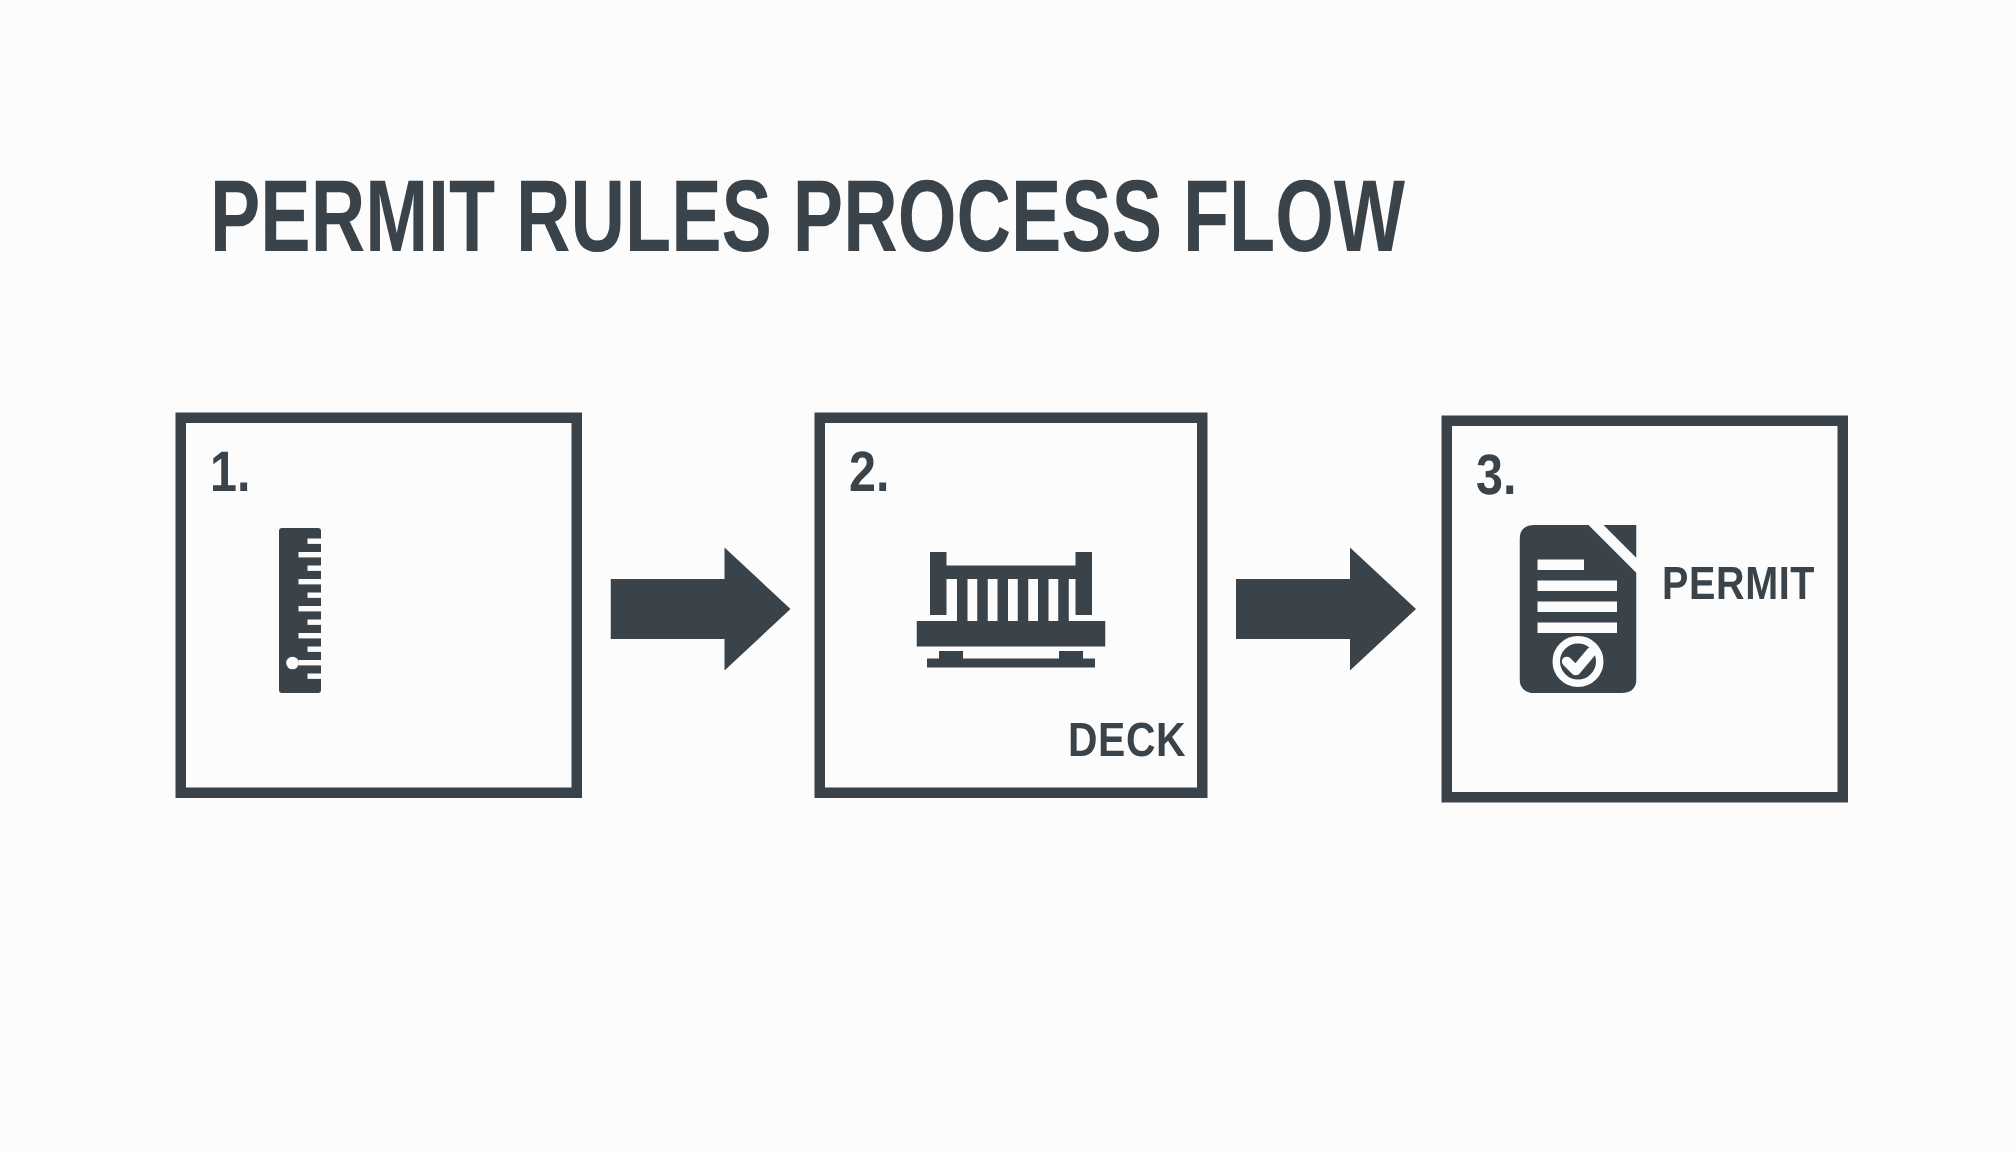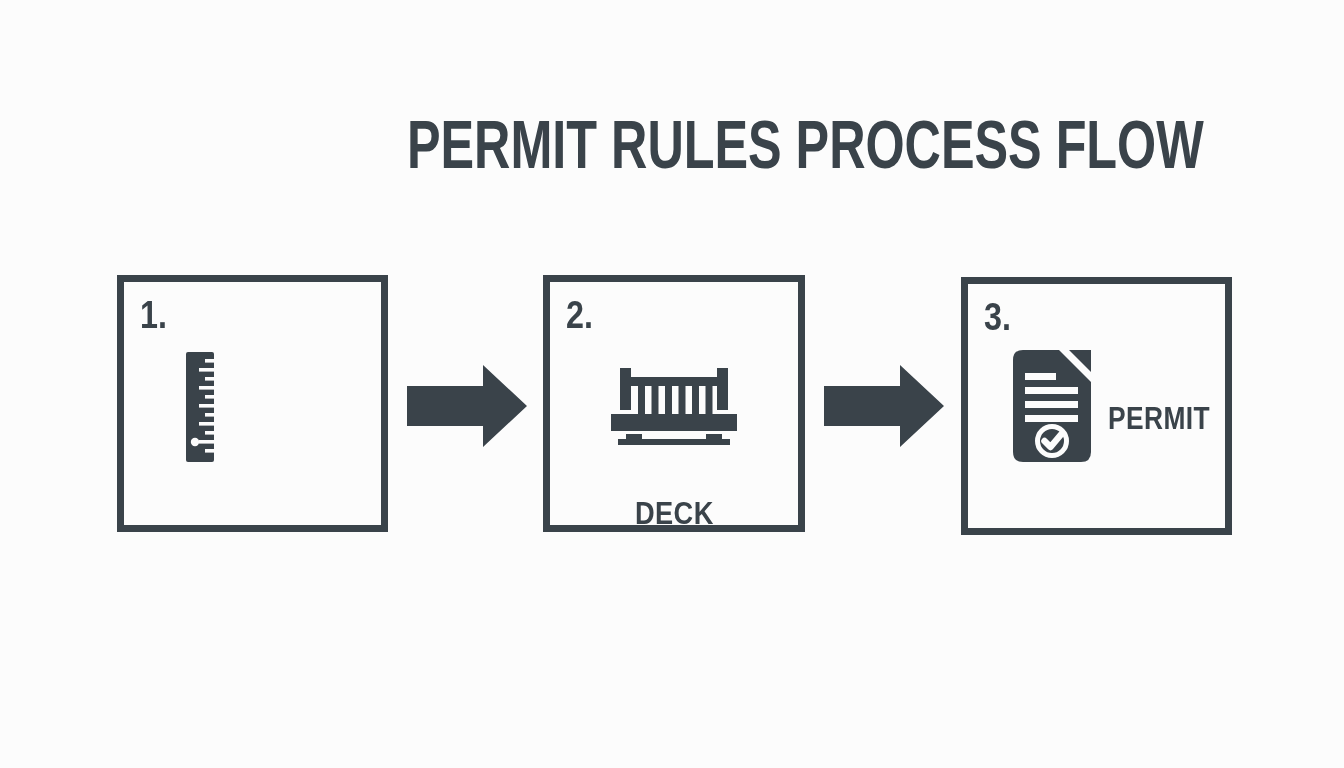--- a/index.html
+++ b/index.html
@@ -10,42 +10,42 @@
     height: 768px;
     background: var(--bg, #fcfcfc);
     color: var(--ink, #3a434a);
     font-family: "Liberation Sans", sans-serif;
     overflow: hidden;
   }
   .cond { display: inline-block; transform: scaleX(.85); transform-origin: 0 50%; white-space: nowrap; }
 
   .title {
     position: absolute; left: 0; top: 110px; width: 100%;
-    text-align: right; font-size: 68px; font-weight: 700; line-height: 1;
+    text-align: left; font-size: 68px; font-weight: 700; line-height: 1;
   }
   .title .cond { transform: scaleX(.74); transform-origin: 50% 50%; }
 
   .box {
     position: absolute;
     border: 7px solid var(--ink, #3a434a);
     background: transparent;
   }
   .box1 { left: 117px; top: 275px; width: 271px; height: 257px; }
   .box2 { left: 543px; top: 275px; width: 262px; height: 257px; }
   .box3 { left: 961px; top: 277px; width: 271px; height: 258px; }
 
   .num {
     position: absolute; left: 16px; top: 14px;
     font-size: 38px; font-weight: 700; line-height: 1;
   }
   .label { font-weight: 700; line-height: 1; letter-spacing: .5px; }
   .label-height { position: absolute; left: 112px; top: 108px; font-size: 33px; }
-  .label-deck   { position: absolute; left: 0; top: 195px; width: 100%; text-align: center; font-size: 32px; margin-top: 20px; }
+  .label-deck   { position: absolute; left: 0; top: 195px; width: 100%; text-align: right; font-size: 32px; }
   .label-deck .cond { transform-origin: 50% 50%; }
-  .label-permit { position: absolute; left: 140px; top: 119px; font-size: 31px; text-align: center; }
+  .label-permit { position: absolute; left: 140px; top: 89px; font-size: 31px; text-align: center; }
 
   .icon { position: absolute; color: var(--ink, #3a434a); }
   .ruler-icon { left: 62px; top: 70px;  width: 28px;  height: 110px; }
   .deck-icon  { left: 61px; top: 86px;  width: 126px; height: 78px; }
   .doc-icon   { left: 45px; top: 66px;  width: 78px;  height: 112px; }
 
   .arrow { position: absolute; width: 120px; height: 82px; color: var(--ink, #3a434a); }
   .arrow1 { left: 407px; top: 365px; }
   .arrow2 { left: 824px; top: 365px; }
 </style>

